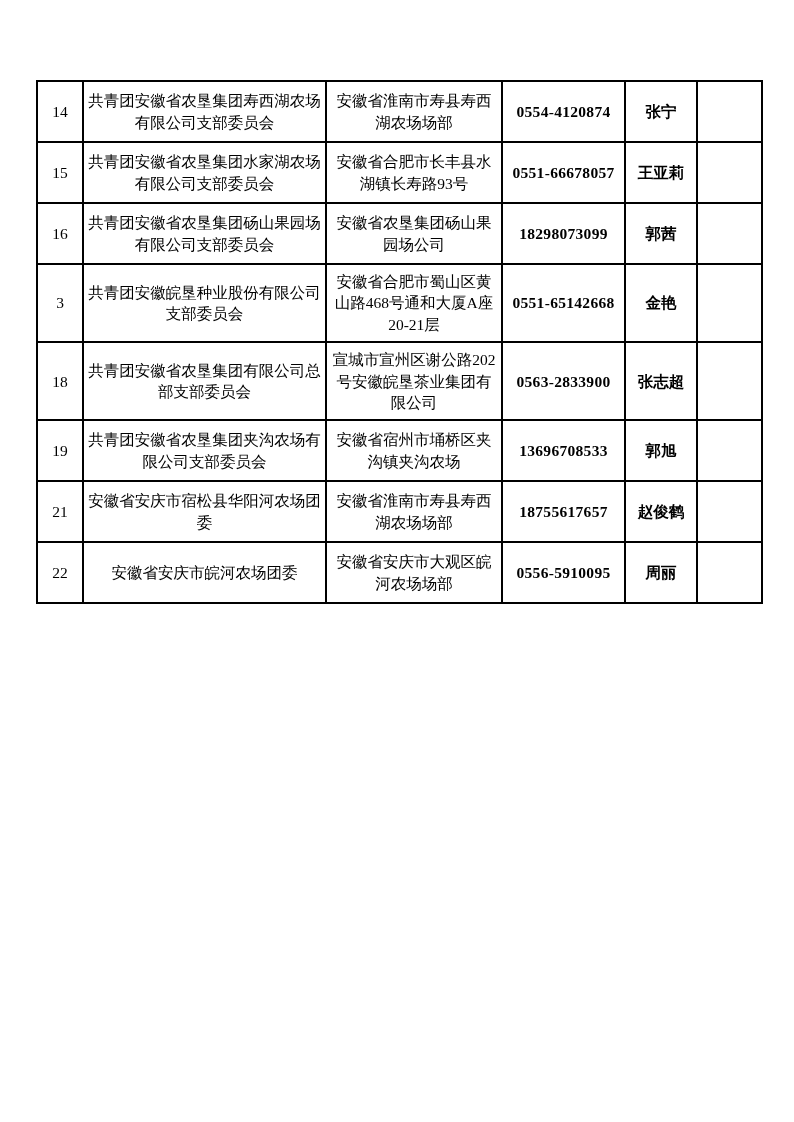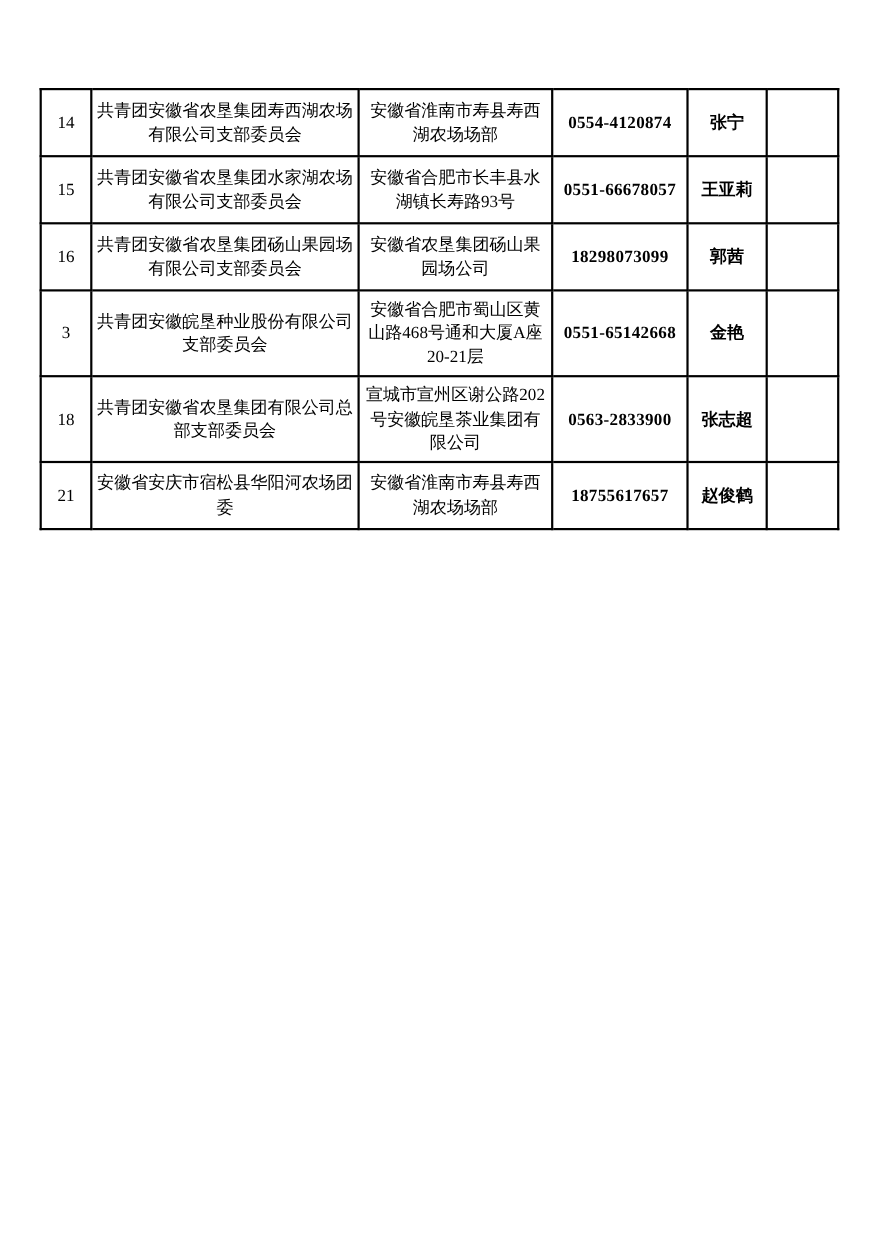--- a/index.html
+++ b/index.html
@@ -81,22 +81,38 @@
         </tr>
         <tr>
           <td class="col-num">18</td>
           <td class="col-name">共青团安徽省农垦集团有限公司总部支部委员会</td>
           <td class="col-address">宣城市宣州区谢公路202号安徽皖垦茶业集团有限公司</td>
           <td class="col-phone">0563-2833900</td>
           <td class="col-contact">张志超</td>
           <td class="col-note"></td>
         </tr>
         <tr>
+          <td class="col-num">19</td>
+          <td class="col-name">共青团安徽省农垦集团夹沟农场有限公司支部委员会</td>
+          <td class="col-address">安徽省宿州市埇桥区夹沟镇夹沟农场</td>
+          <td class="col-phone">13696708533</td>
+          <td class="col-contact">郭旭</td>
+          <td class="col-note"></td>
+        </tr>
+        <tr>
           <td class="col-num">21</td>
           <td class="col-name">安徽省安庆市宿松县华阳河农场团委</td>
           <td class="col-address">安徽省淮南市寿县寿西湖农场场部</td>
           <td class="col-phone">18755617657</td>
           <td class="col-contact">赵俊鹤</td>
           <td class="col-note"></td>
         </tr>
+        <tr>
+          <td class="col-num">22</td>
+          <td class="col-name">安徽省安庆市皖河农场团委</td>
+          <td class="col-address">安徽省安庆市大观区皖河农场场部</td>
+          <td class="col-phone">0556-5910095</td>
+          <td class="col-contact">周丽</td>
+          <td class="col-note"></td>
+        </tr>
       </tbody>
   </table>
 </div>
 
 </body></html>

